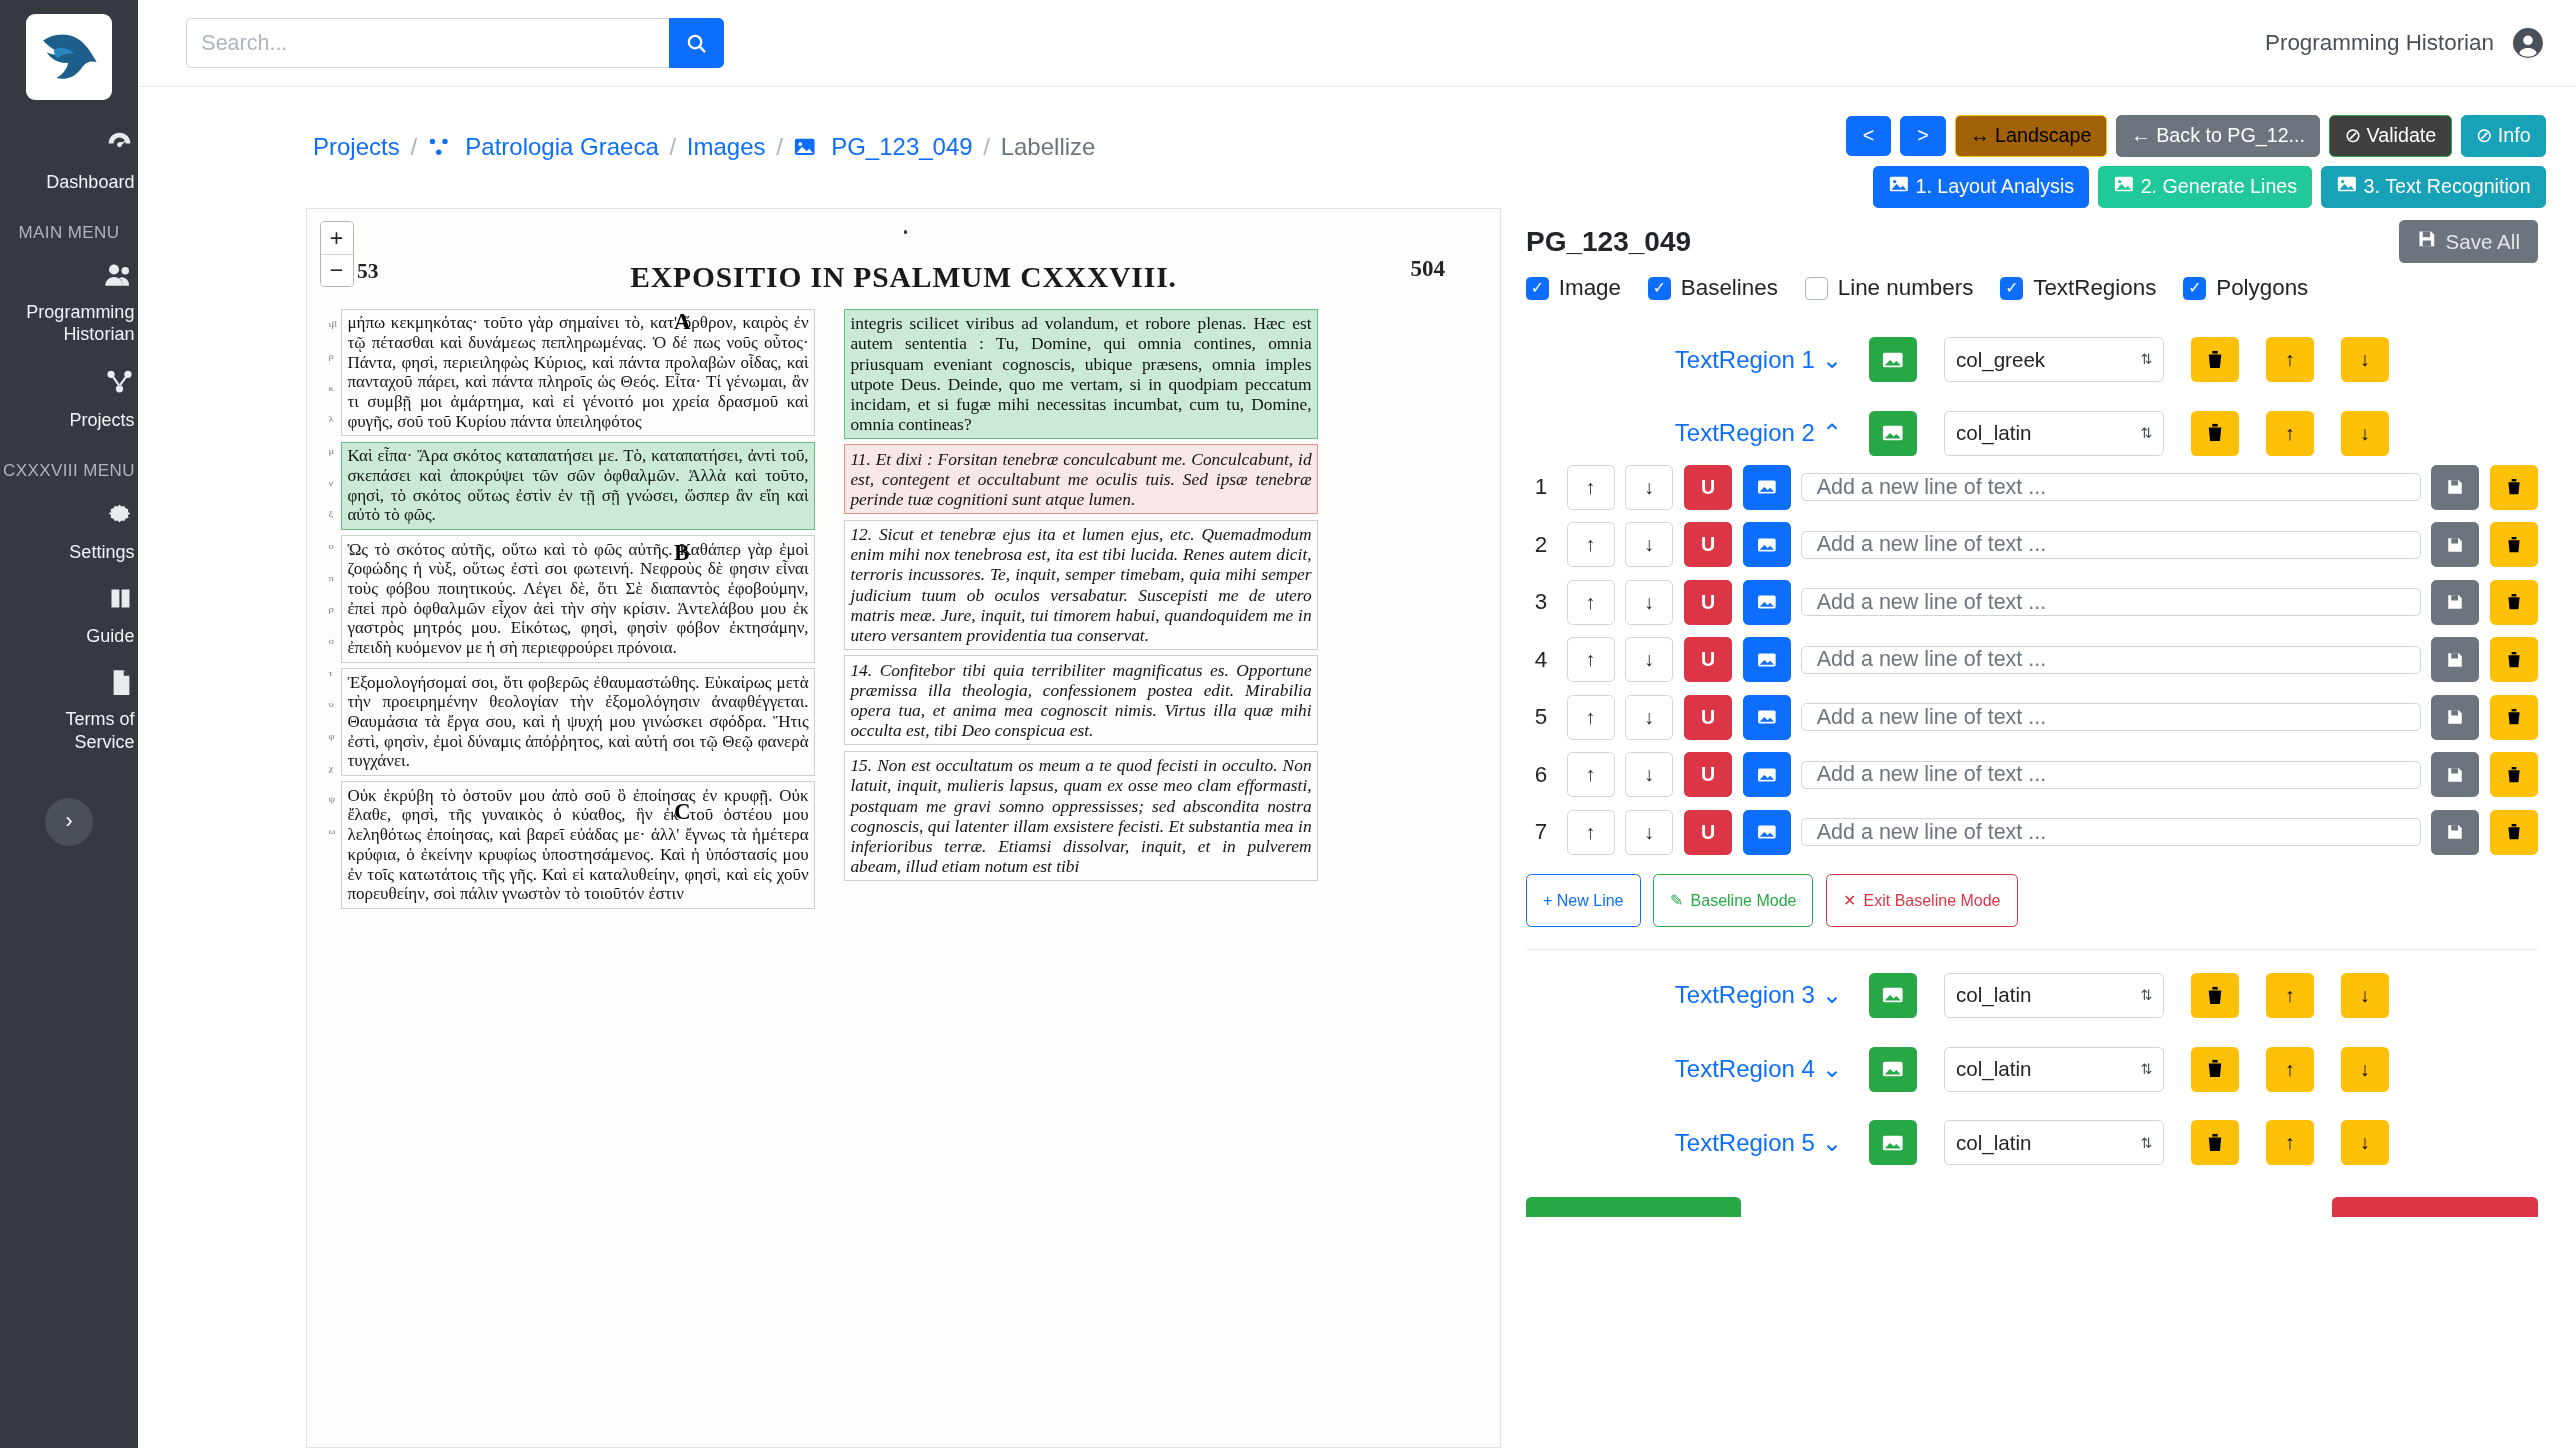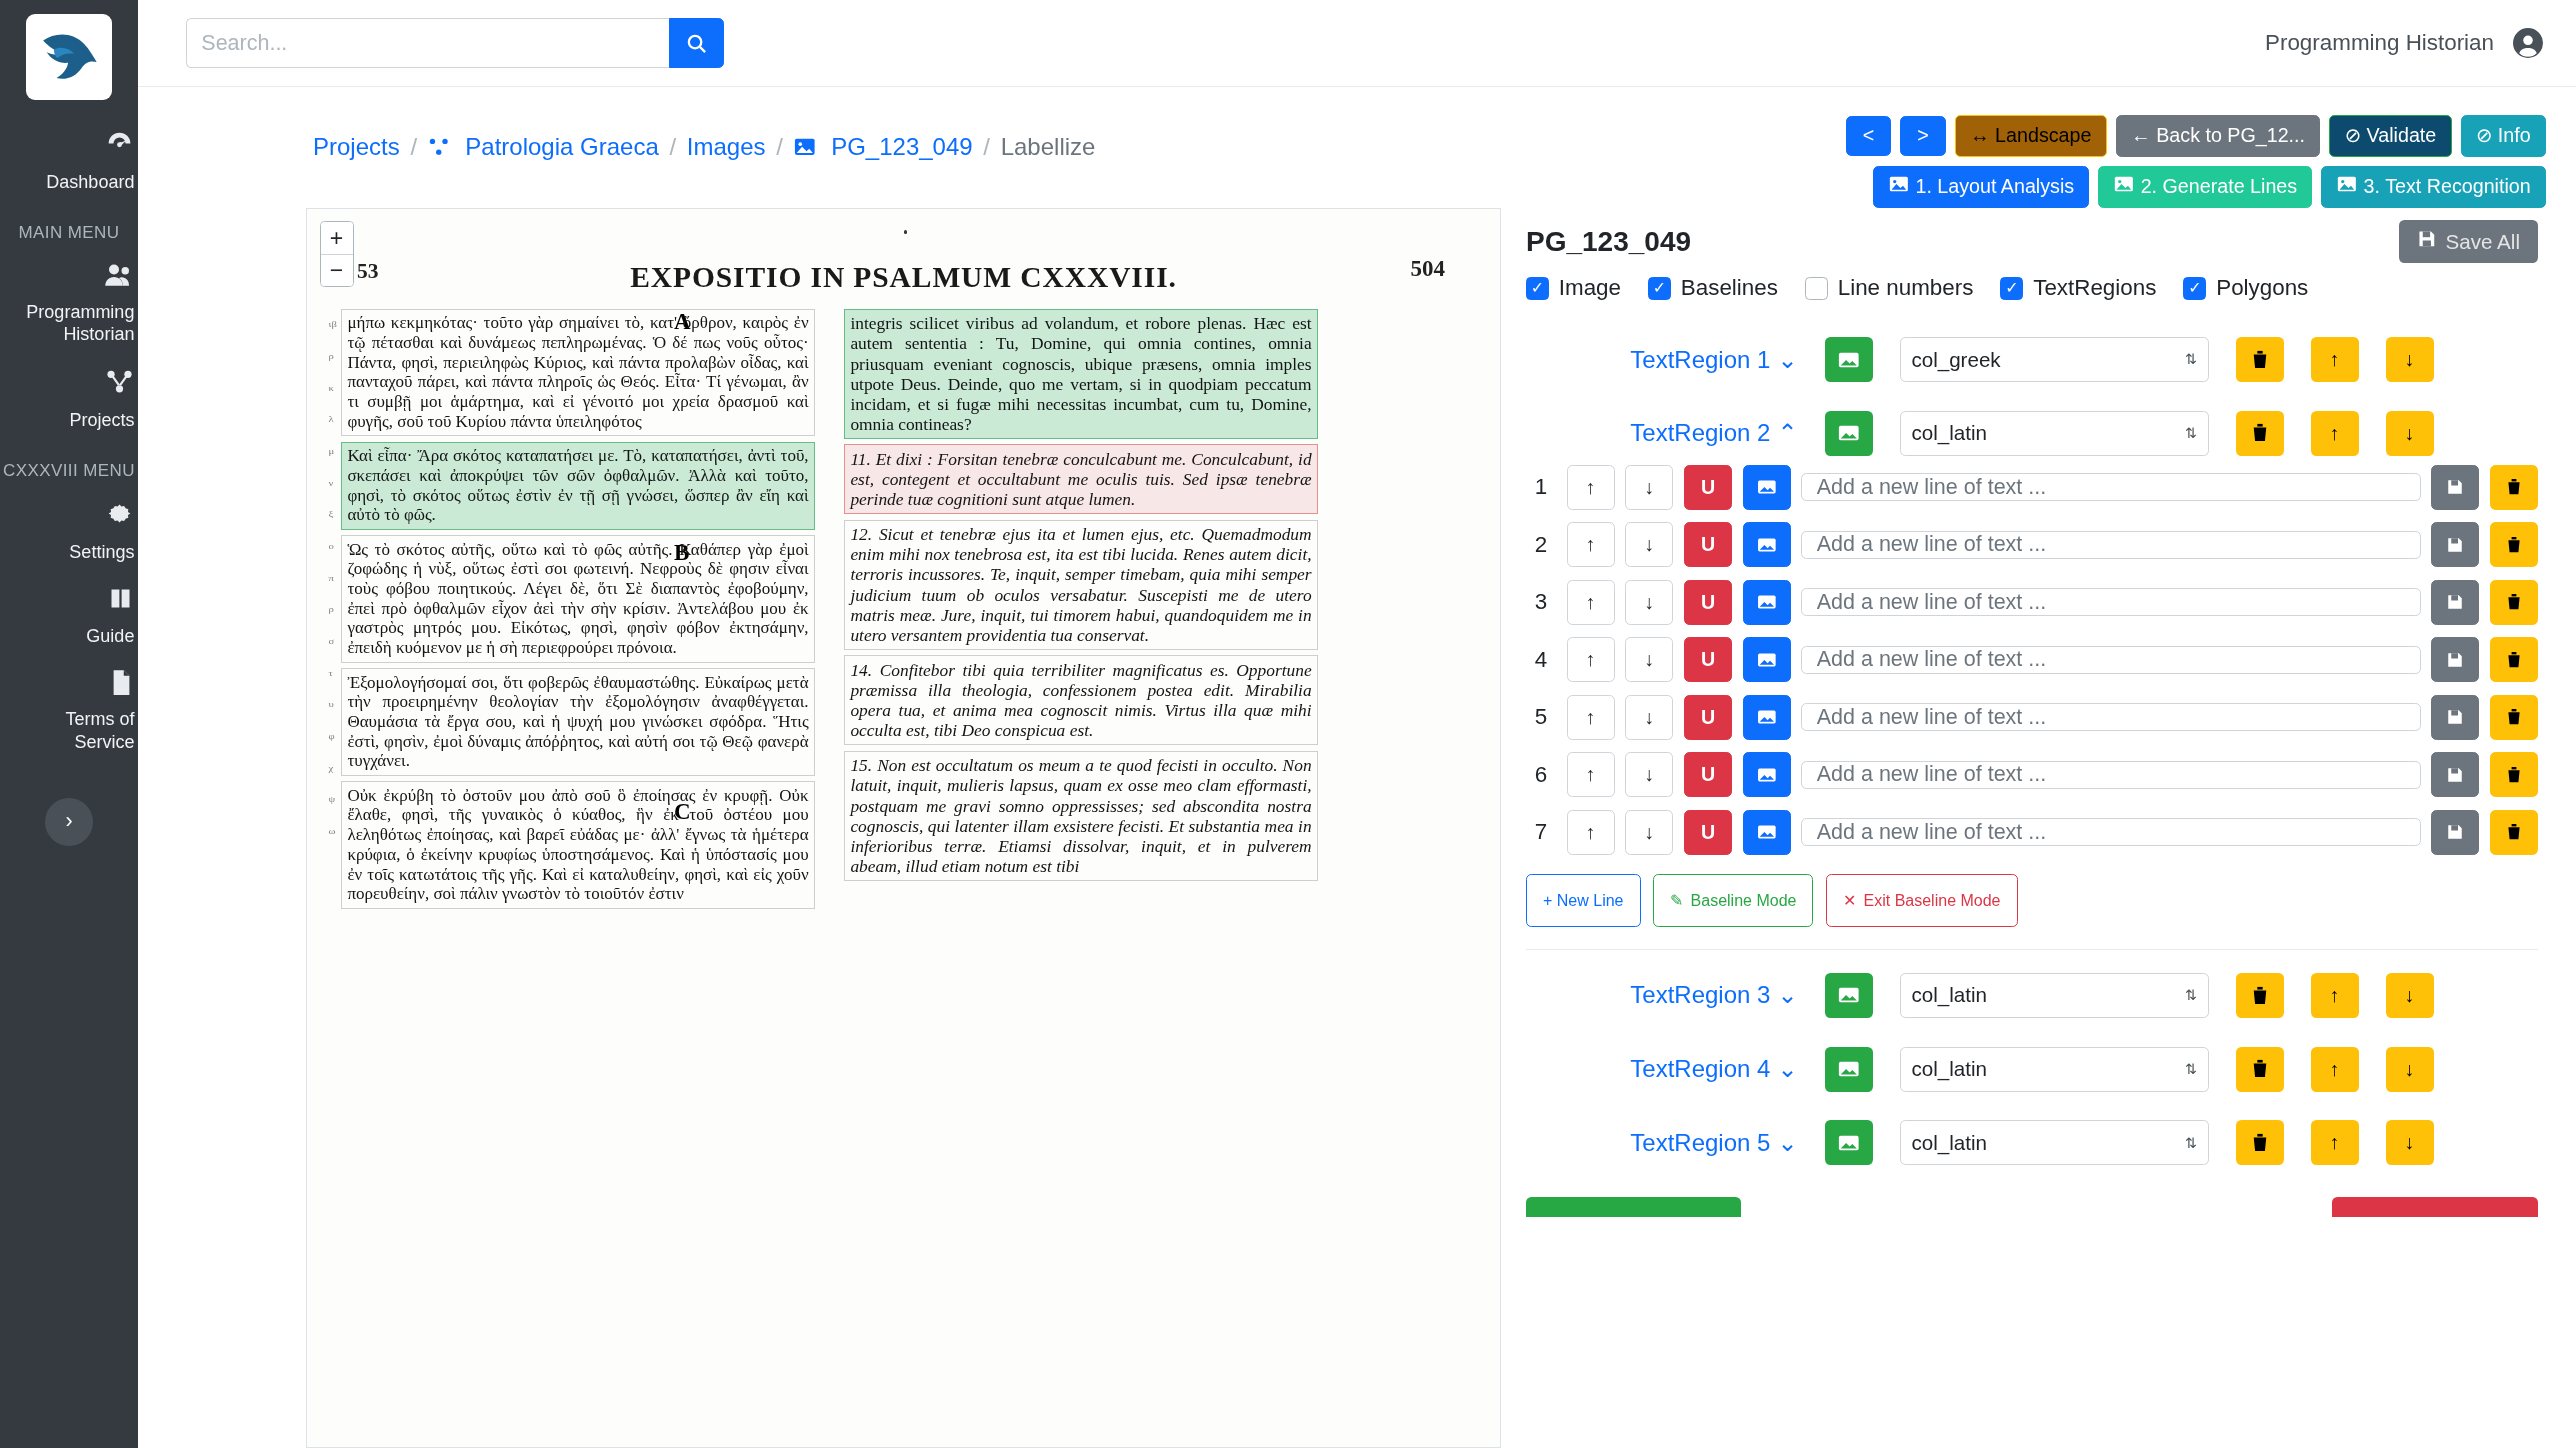--- a/index.html
+++ b/index.html
@@ -89,21 +89,21 @@
   }
   .actions-row { display: flex; gap: 9px; align-items: center; }
   .btn {
     border: 0.9px solid transparent; border-radius: 5.4px; font-size: 19.7px;
     padding: 8px 14.3px; color: #fff; display: inline-flex; align-items: center;
     gap: 7.2px; white-space: nowrap; cursor: pointer; line-height: 1.2;
   }
   .btn-primary { background: #0d6efd; border-color: #0d6efd; }
   .btn-gray   { background: #6c757d; border-color: #6c757d; }
   .btn-warn   { background: #a16207; border-color: #ffc107; color: #000; }
-  .btn-green  { background: #0c4a6e; border-color: #28a745; }
+  .btn-green  { background: #404040; border-color: #28a745; }
   .btn-teal   { background: #20c997; border-color: #20c997; }
   .btn-info   { background: #17a2b8; border-color: #17a2b8; }
   .btn-sm { font-size: 19.7px; padding: 7.2px 16px; }
 
   
   .content { flex: 1; display: flex; min-height: 0; padding: 0 0 0 0; }
   .viewer {
     width: 1195px; min-width: 1195px; margin-left: 168px; margin-right: 16px;
     border: 0.9px solid #dee2e6; background: #fff; position: relative;
     overflow: hidden;
@@ -184,21 +184,21 @@
 
   .region-row { display: flex; align-items: center; gap: 27px; margin: 19.7px 0 9px 0; justify-content: center; }
   .region-name { color: #0d6efd; font-size: 24px; display: flex; align-items: center; gap: 7.2px; }
   .sq-btn {
     width: 48px; height: 45px; border-radius: 5.4px; display: flex;
     align-items: center; justify-content: center; color: #fff; font-size: 19.7px;
   }
   .sq-green { background: #28a745; }
   .sq-yellow { background: #ffc107; color: #000; }
   .select {
-    width: 309px; height: 45px; border: 0.9px solid #ced4da; border-radius: 5.4px;
+    width: 220px; height: 45px; border: 0.9px solid #ced4da; border-radius: 5.4px;
     background: #fff; font-size: 20.6px; color: #212529; padding: 0 10.7px;
     display: flex; align-items: center; position: relative;
   }
   .select .caret { margin-left: auto; color: #495057; font-size: 14.3px; line-height: 1; }
 
   .line-row { display: flex; align-items: center; gap: 10.7px; margin-bottom: 12.5px; }
   .line-no { width: 30px; text-align: center; font-size: 22.4px; color: #212529; }
   .mini-btn {
     width: 48px; height: 45px; border: 0.9px solid #ced4da; border-radius: 5.4px;
     background: #fff; color: #212529; display: flex; align-items: center;

